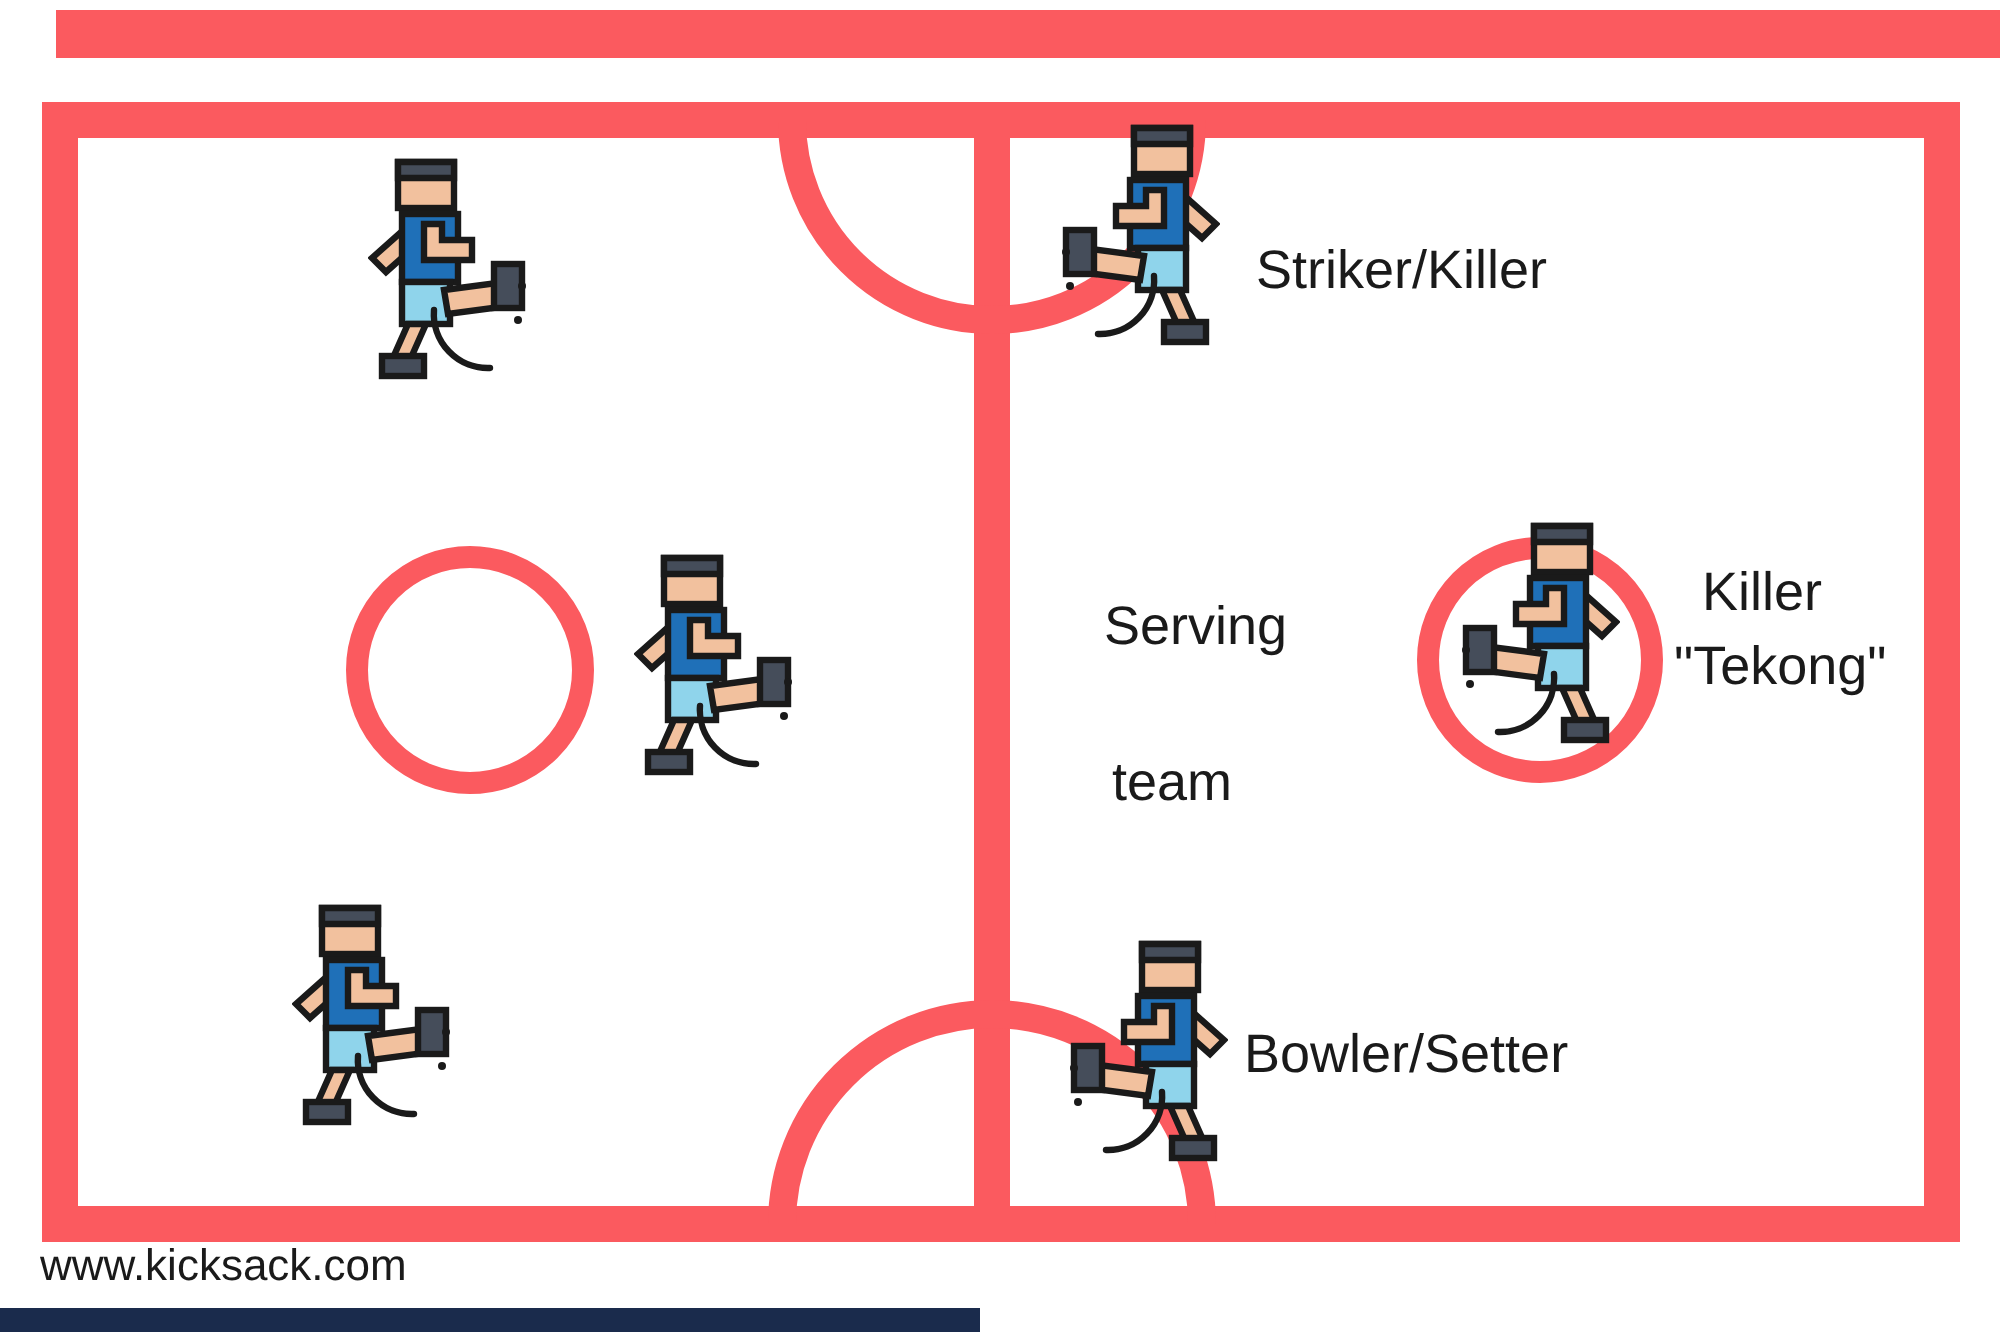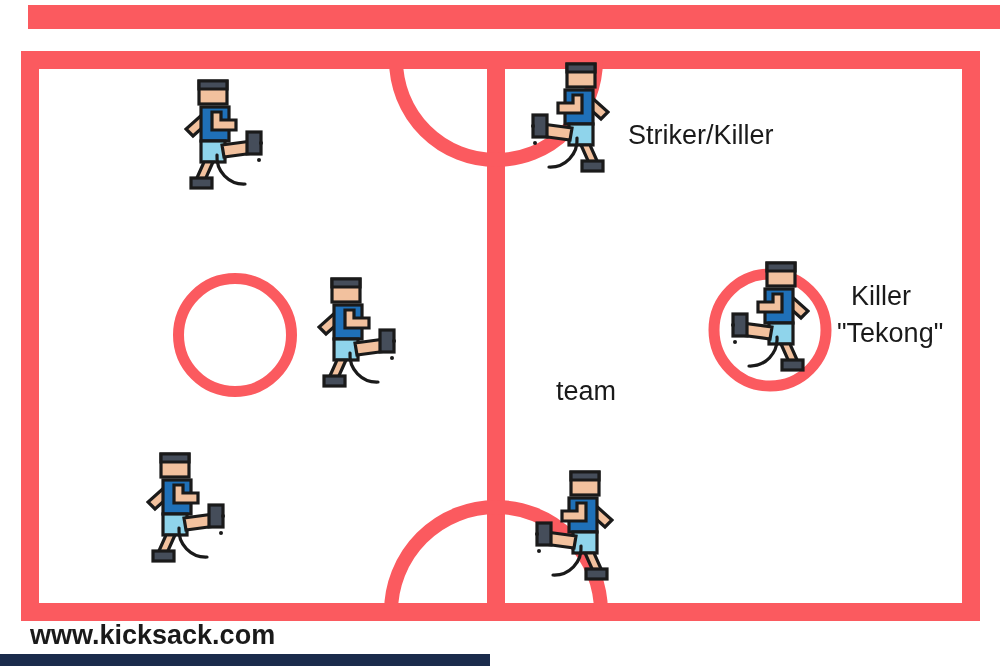--- a/index.html
+++ b/index.html
@@ -22,22 +22,22 @@
   .c-jersey { fill:var(--jersey-blue,#1f70b8); }
   .c-shorts { fill:var(--shorts-blue,#8fd4eb); }
   .c-dark   { fill:var(--dark-slate,#454d5a); }
   .outl { stroke:var(--text-black,#1a1a1a); stroke-width:3.2; stroke-linejoin:miter; }
   .arc  { stroke:var(--text-black,#1a1a1a); stroke-width:3.2; fill:none; stroke-linecap:round; }
   .speck{ fill:var(--text-black,#1a1a1a); }
   .label {
     position:absolute; color:var(--text-black,#1a1a1a);
     font-size:27px; line-height:1.1; white-space:nowrap;
   }
-  .watermark { position:absolute; left:30px; top:620px; font-size:27px;
-    color:var(--text-black,#1a1a1a); white-space:nowrap;font-weight:bold; }
+  .watermark { position:absolute; left:20px; top:620px; font-size:22px;
+    color:var(--text-black,#1a1a1a); white-space:nowrap; }
 </style>
 </head>
 <body>
 
 <div class="stage">
 
   <div class="top-bar"></div>
 
   <svg class="court-svg" width="1000" height="666" viewBox="0 0 1000 666">
     <defs>
@@ -88,22 +88,24 @@
     <g transform="translate(810,261) scale(-1,1)">
         <use href="#player-icon" width="80" height="112"></use>
       </g>
     <g transform="translate(614,470) scale(-1,1)">
         <use href="#player-icon" width="80" height="112"></use>
       </g>
   </svg>
 
   <div class="label" style="left:628px; top:121px">Striker/Killer</div>
 
+  <div class="label" style="left:552px; top:299px">Serving</div>
   <div class="label" style="left:556px; top:377px">team</div>
 
   <div class="label" style="left:851px; top:282px">Killer</div>
   <div class="label" style="left:837px; top:319px">"Tekong"</div>
 
+  <div class="label" style="left:622px; top:513px">Bowler/Setter</div>
 
   <div class="watermark">www.kicksack.com</div>
 
   <div class="bottom-bar"></div>
 </div>
 
 </body></html>

